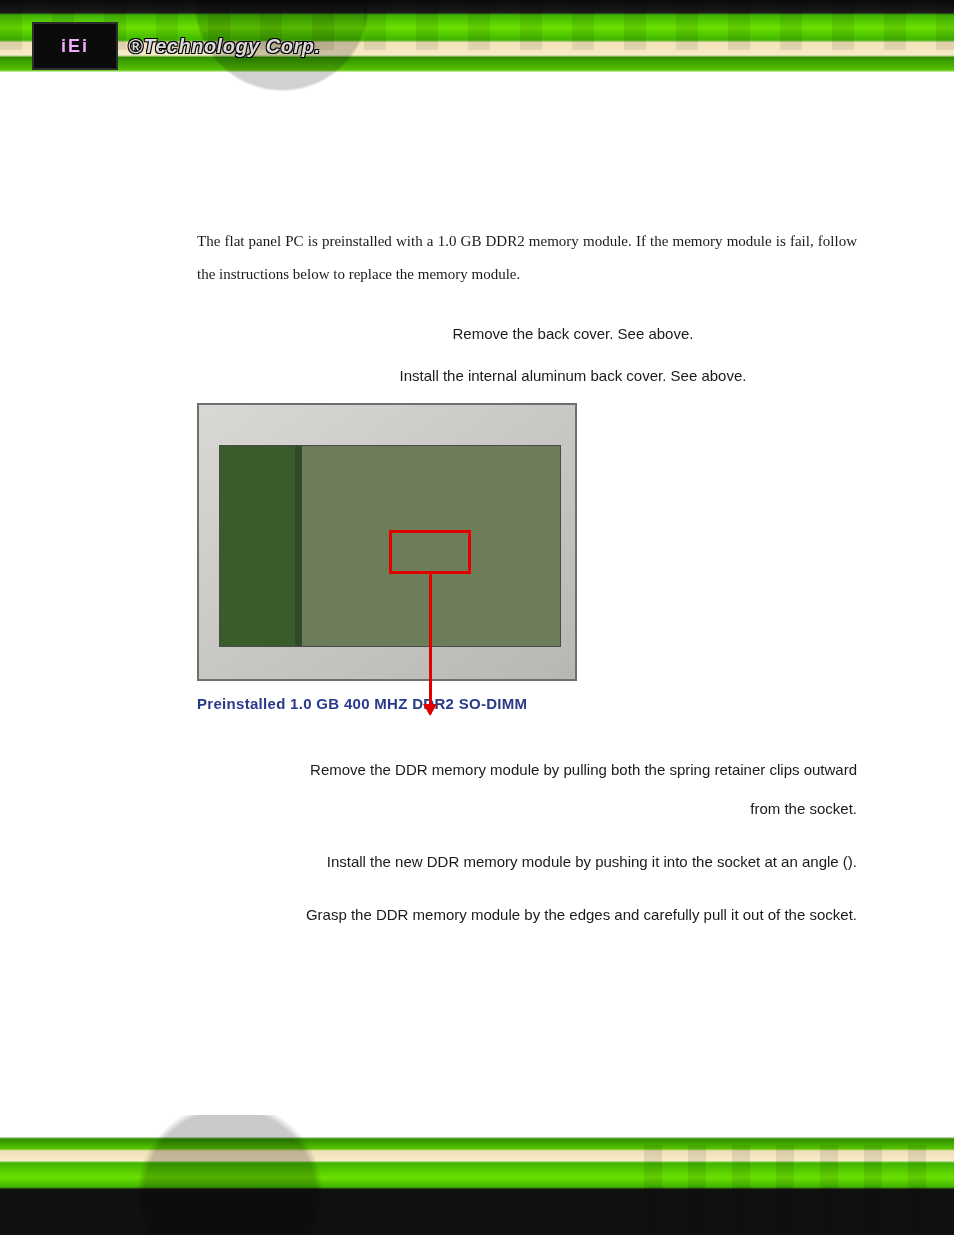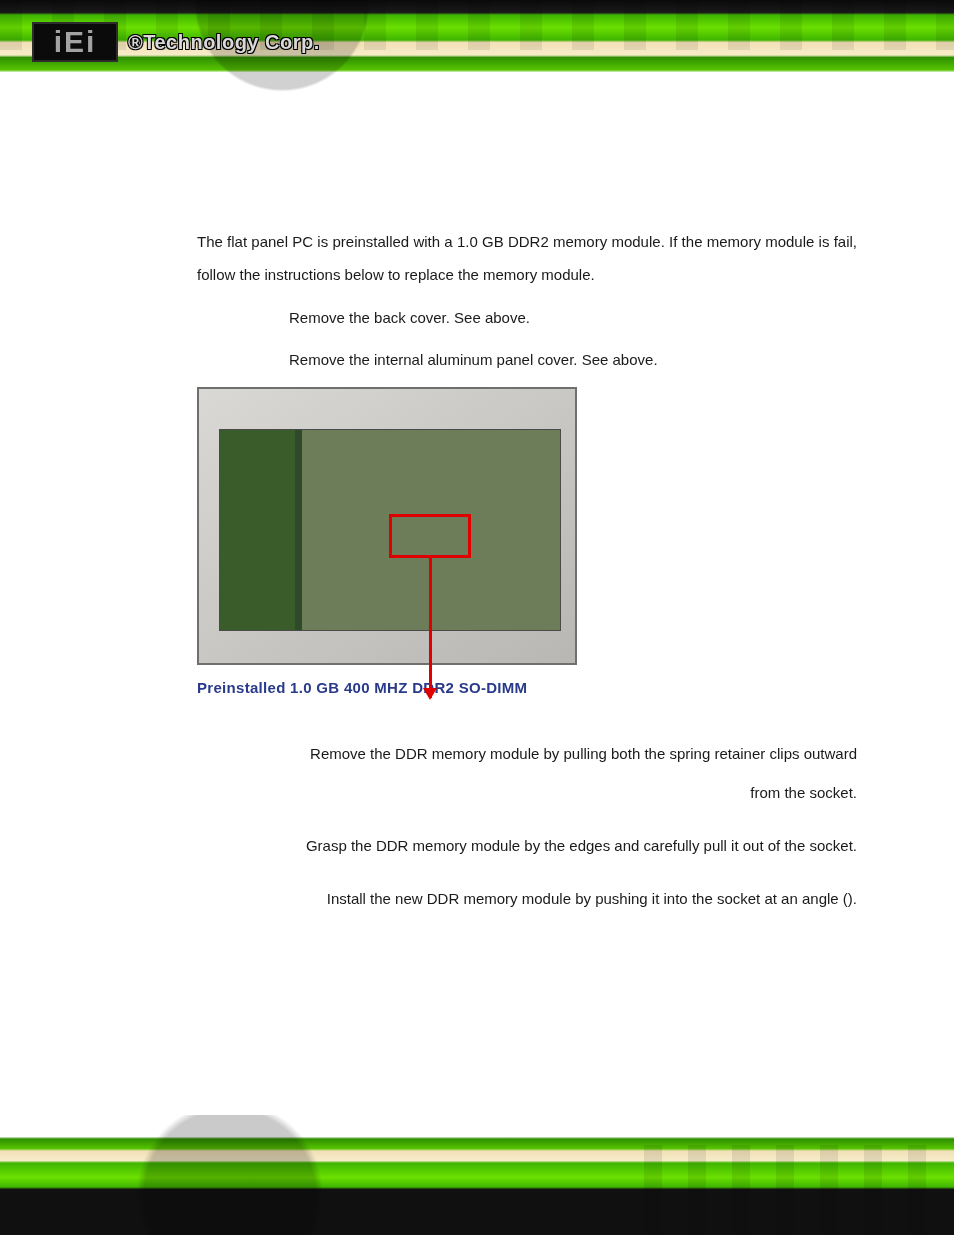--- a/index.html
+++ b/index.html
@@ -44,51 +44,52 @@
   .logo-block {
     position: absolute;
     left: 32px;
     top: 22px;
     display: flex;
     align-items: center;
     gap: 10px;
     z-index: 2;
   }
   .logo-box {
-    width: 86px; height: 40px;
+    width: 86px; height: 48px;
     background: #0b0b0b;
     border: 2px solid #2d2d2d;
     display: flex; align-items: center; justify-content: center;
     font-weight: 900;
-    font-size: 30px;
+    font-size: 18px;
     letter-spacing: 2px;
-    color: #a3a3a3;
+    color: #f0abfc;
     font-family: "Arial Black", Arial, sans-serif;
   }
   .logo-text {
     font-family: "Arial Black", Arial, sans-serif;
     font-weight: 900;
     font-size: 20px;
     color: #d9d9d9;
     text-shadow: 1px 1px 0 #000, -1px -1px 0 #000, 1px -1px 0 #000, -1px 1px 0 #000;
     letter-spacing: 0.5px;
+    font-style: italic;
   }
 
   .content {
     position: absolute;
     left: 197px;
     top: 225px;
     width: 660px;
     font-size: 15px;
     color: #1a1a1a;
     line-height: 2.2;
   }
-  .intro { text-align: justify; margin-bottom: 12px; }
+  .intro { text-align: justify; margin-bottom: 28px; font-family: Liberation Serif, serif; }
   .step-list { list-style: none; padding-left: 92px; }
-  .step-list li { margin-bottom: 12px; line-height: 2.0; }
+  .step-list li { margin-bottom: 12px; line-height: 2.0; text-align: center; }
 
   .figure-wrap { margin: 6px 0 6px 0; }
   .pc-image {
     width: 380px; height: 278px;
     background: linear-gradient(145deg, #d9d8d5, #b8b7b3);
     border: 2px solid #6f6f6d;
     position: relative;
   }
   .pc-image::before {
     content: "";
@@ -170,34 +171,34 @@
 </div>
 
 <div class="content">
   <p class="intro">The flat panel PC is preinstalled with a 1.0 GB DDR2 memory module. If the memory module is fail, follow the instructions below to replace the memory module.</p>
 
   <ul class="step-list">
     <li>
       <span>Remove the back cover. See </span><span> above.</span>
     </li>
     <li>
-      <span>Remove the internal aluminum panel cover. See </span><span> above.</span>
+      <span>Install the internal aluminum back cover. See </span><span> above.</span>
     </li>
   </ul>
 
   <div class="figure-wrap">
     <div class="pc-image">
       <div class="dimm-highlight"></div>
       <div class="arrow-down"></div>
     </div>
     <div class="figure-caption">Preinstalled 1.0 GB 400 MHZ DDR2 SO-DIMM</div>
   </div>
 
   <ul class="step-list-after">
     <li>Remove the DDR memory module by pulling both the spring retainer clips outward from the socket.</li>
-    <li>Grasp the DDR memory module by the edges and carefully pull it out of the socket.</li>
     <li>
       <span>Install the new DDR memory module by pushing it into the socket at an angle (</span><span>).</span>
     </li>
+    <li>Grasp the DDR memory module by the edges and carefully pull it out of the socket.</li>
   </ul>
 </div>
 
 <div class="bottom-banner"></div>
 
 </body></html>

